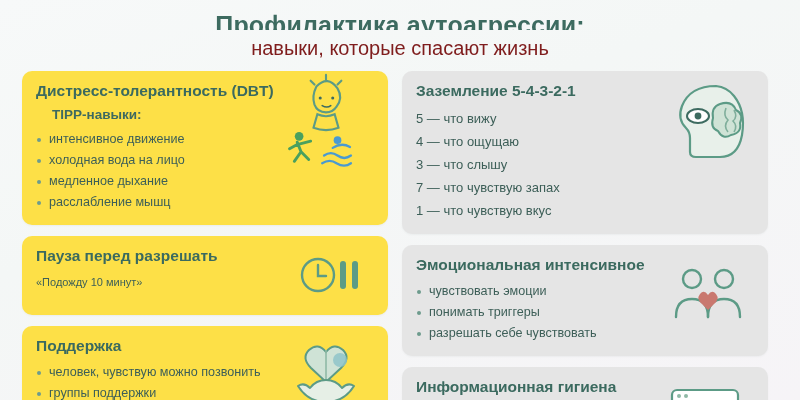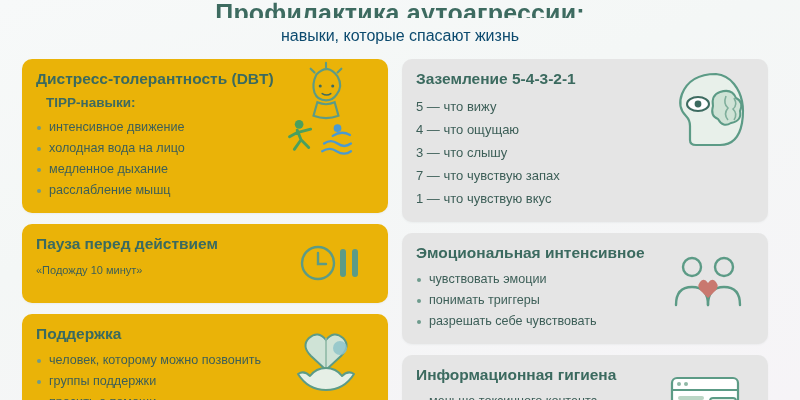--- a/index.html
+++ b/index.html
@@ -11,61 +11,61 @@
     height: 400px;
     overflow: hidden;
     background: linear-gradient(160deg, #f7f9f9 0%, #f4f7f6 40%, #f6f4f7 100%);
     font-family: "Liberation Sans", sans-serif;
     color: #2f4f4a;
     position: relative;
   }
   .page {
     position: absolute;
     inset: 0;
-    padding: 0 22px;
+    padding: 12px 22px;
     box-sizing: border-box;
   }
   
   .header {
     text-align: center;
     padding-top: 0px;
   }
   .title {
     font-size: 25px;
     font-weight: bold;
     color: #3d6b60;
     letter-spacing: .2px;
     line-height: 26px;
     margin: 0;
     height: 18px;
     overflow: hidden;
   }
   .subtitle {
-    font-size: 16px;
-    color: #0c4a6e;
+    font-size: 20px;
+    color: #7f1d1d;
     margin: 9px 0 0 0;
     line-height: 18px;
   }
   
   .columns {
     display: flex;
     gap: 14px;
     margin-top: 14px;
     align-items: flex-start;
   }
   .col {
     display: flex;
     flex-direction: column;
     gap: 11px;
   }
   .col-left { width: 366px; }
   .col-right { width: 366px; }
 
   .card {
-    background: #eab308;
+    background: #fde047;
     border-radius: 10px;
     padding: 11px 14px 12px 14px;
     box-sizing: border-box;
     position: relative;
     display: flex;
     justify-content: space-between;
     align-items: flex-start;
     box-shadow: 0 1px 2px rgba(80,110,100,0.06);
   }
   .card.alt { background: #e5e5e5; }
@@ -75,21 +75,21 @@
     font-weight: bold;
     color: #3b6a5f;
     margin: 0 0 7px 0;
     line-height: 18px;
     white-space: nowrap;
   }
   .card h3 {
     font-size: 13.5px;
     font-weight: bold;
     color: #3e6a60;
-    margin: 0 0 6px 10px;
+    margin: 0 0 6px 16px;
     line-height: 16px;
   }
   ul {
     list-style: none;
     margin: 0;
     padding: 0;
   }
   li {
     font-size: 12.6px;
     color: #3d5f58;
@@ -185,38 +185,38 @@
               <path d="M57 84 q9 -6 18 -1"></path>
               <path d="M48 92 q7 -5 14 0 q7 5 14 0"></path>
               <path d="M46 100 q8 -5 15 0 q8 5 15 0"></path>
             </g>
           </svg>
         </div>
       </div>
 
       <div class="card">
         <div class="card-body">
-          <h2>Пауза перед действием</h2>
+          <h2>Пауза перед разрешать</h2>
           <div class="plain-line">«Подожду 10 минут»</div>
         </div>
         <div class="art small">
           <svg width="86" height="50" viewBox="0 0 86 50">
             <circle cx="30" cy="25" r="16" fill="none" stroke="#5c9b86" stroke-width="2.4"></circle>
             <path d="M30 15 v11 h8" fill="none" stroke="#5c9b86" stroke-width="2.4" stroke-linecap="round"></path>
             <rect x="52" y="11" width="6" height="28" rx="3" fill="#5c9b86"></rect>
             <rect x="64" y="11" width="6" height="28" rx="3" fill="#5c9b86"></rect>
           </svg>
         </div>
       </div>
 
       <div class="card">
         <div class="card-body">
           <h2>Поддержка</h2>
           <ul>
-            <li>человек, которому можно позвонить</li>
+            <li>человек, чувствую можно позвонить</li>
             <li>группы поддержки</li>
             <li>просить о помощи</li>
           </ul>
         </div>
         <div class="art">
           <svg width="96" height="76" viewBox="0 0 96 76">
             <path d="M48 14 q8 -10 17 -2 q8 8 -2 18 l-15 14 l-15 -14 q-10 -10 -2 -18 q9 -8 17 2z" fill="#cfe3d6" stroke="#5c9b86" stroke-width="2"></path>
             <path d="M48 12 v34" stroke="#8fb9a6" stroke-width="1.6"></path>
             <circle cx="62" cy="22" r="7" fill="#8fc4c9" opacity="0.85"></circle>
             <path d="M20 48 q10 16 28 16 q18 0 28 -16 q-6 -4 -12 2 q-6 -8 -16 -8 q-10 0 -16 8 q-6 -6 -12 -2z" fill="#e6efe6" stroke="#5c9b86" stroke-width="2" stroke-linejoin="round"></path>

